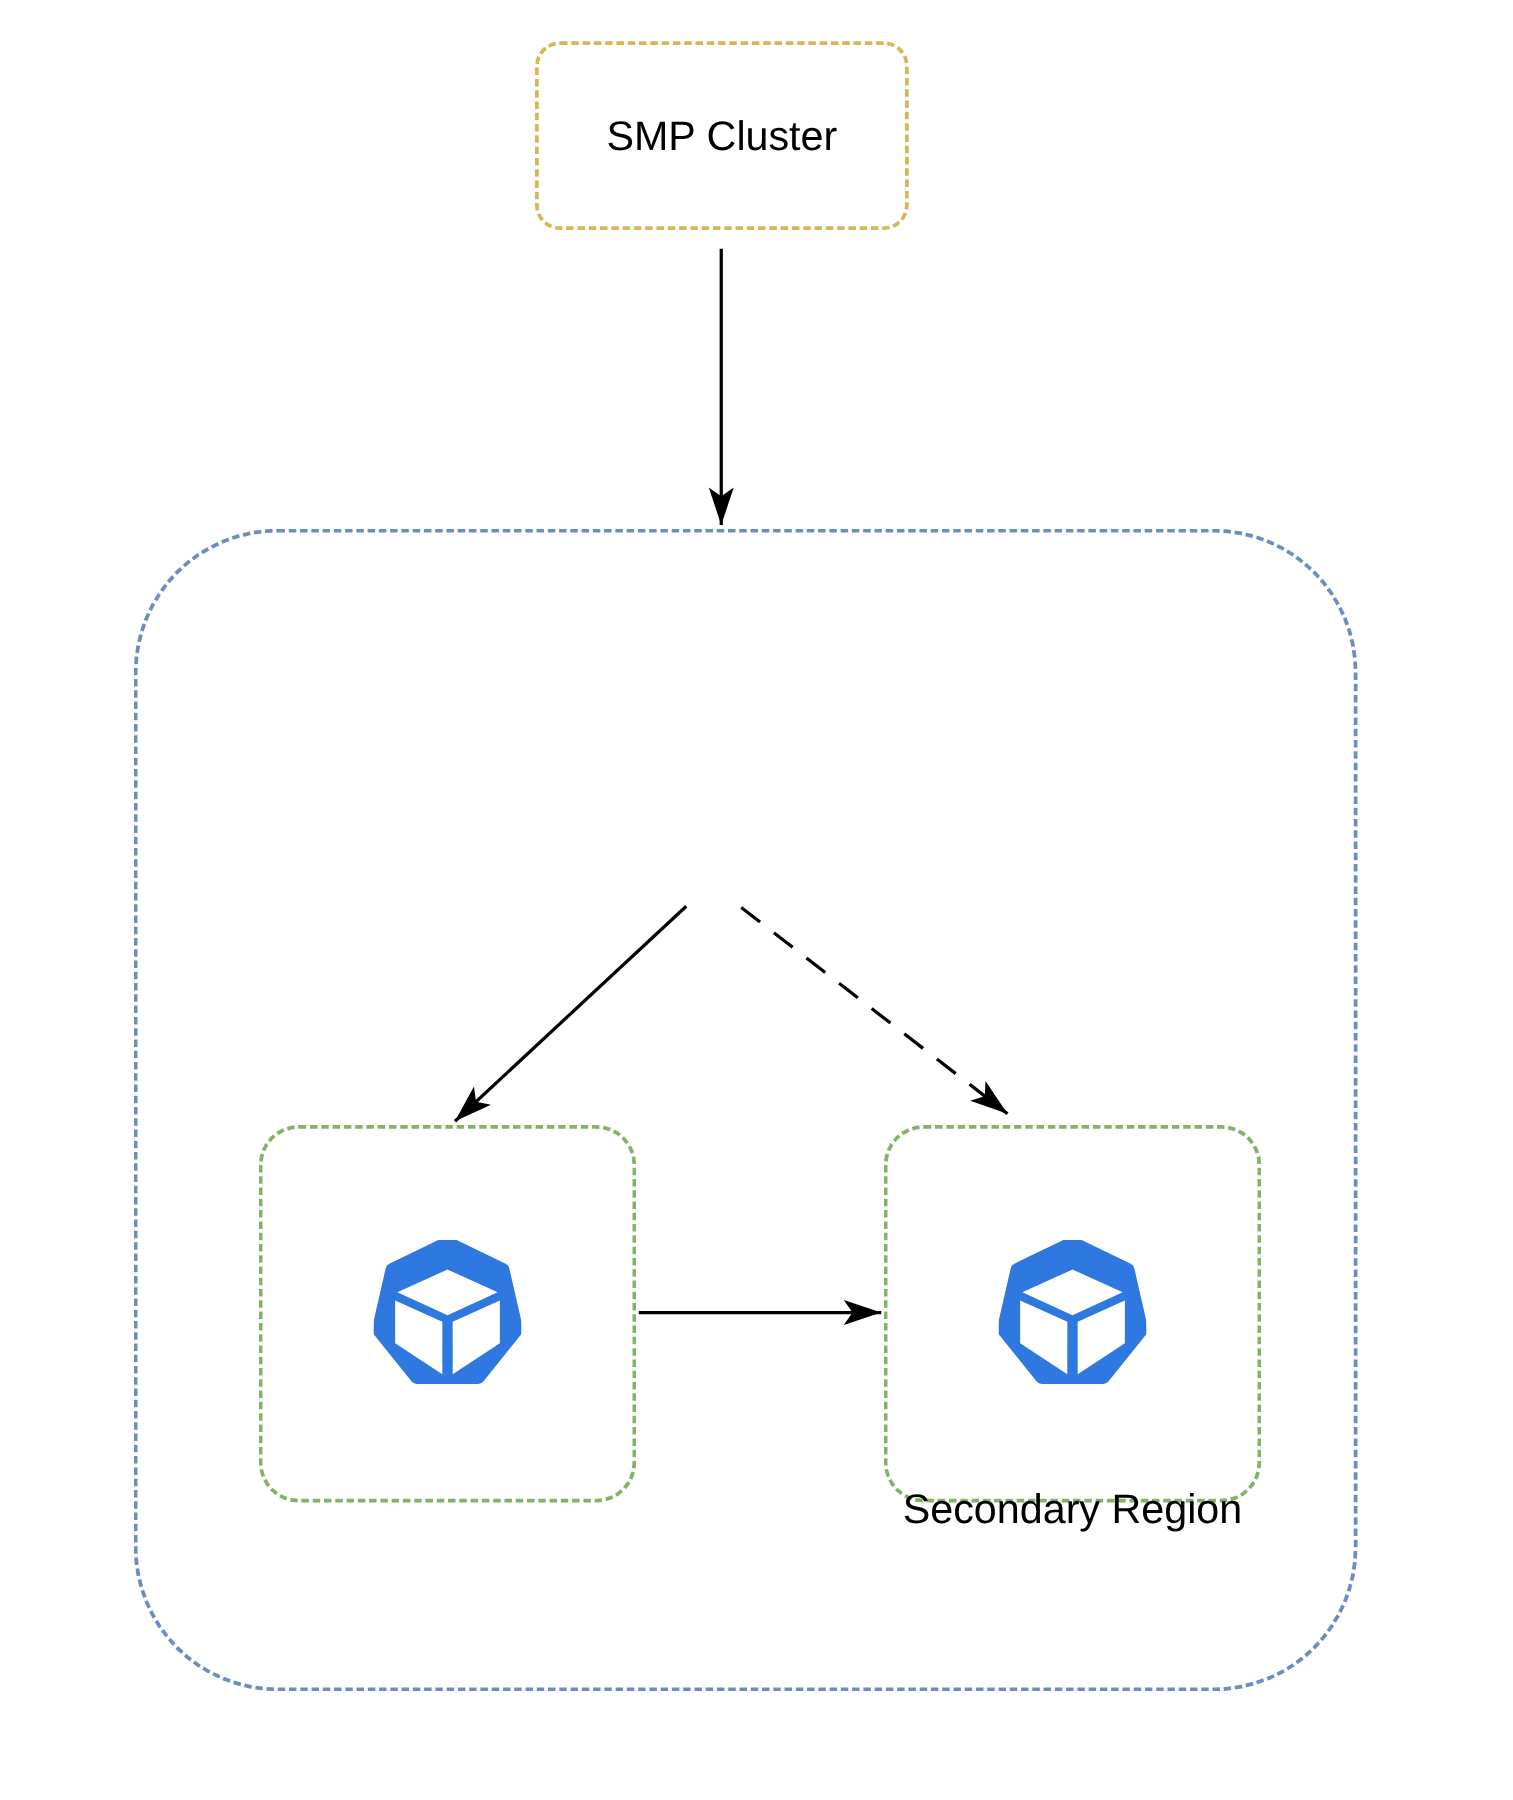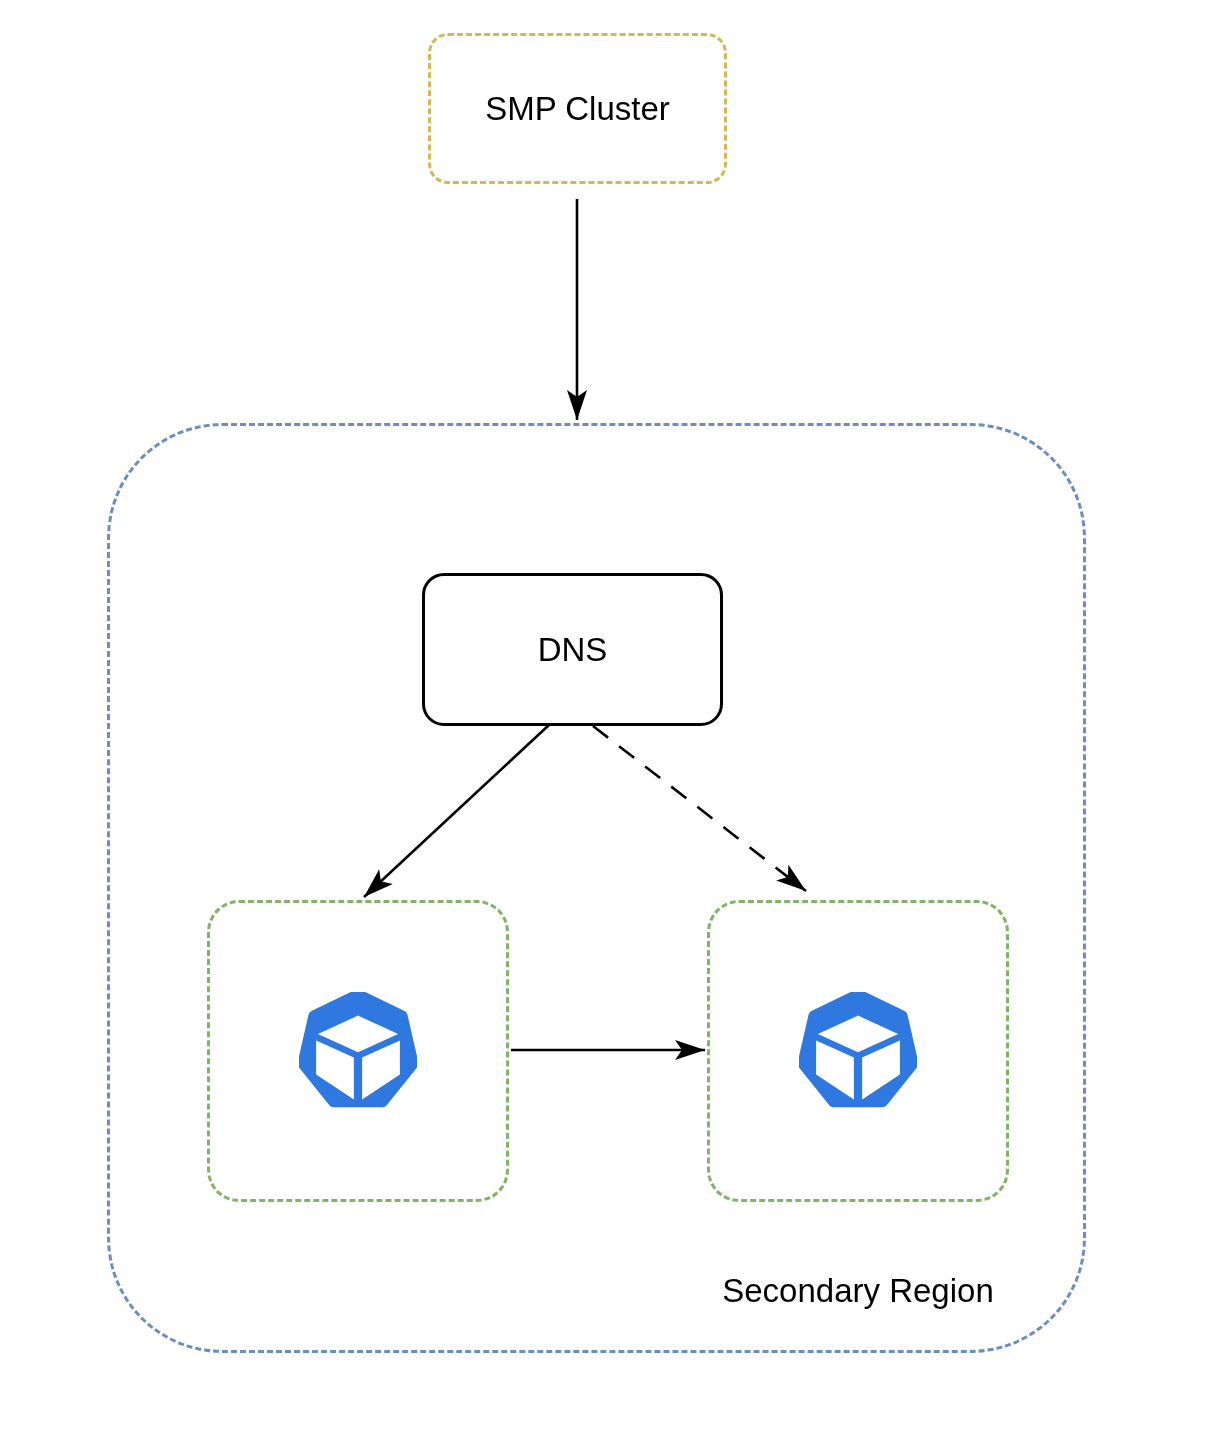--- a/index.html
+++ b/index.html
@@ -48,21 +48,21 @@
 
   .region-label {
     position: absolute;
     width: 302px;
     text-align: center;
     font-size: 33px;
     color: #000000;
     white-space: nowrap;
   }
   .region-label-primary   { left: 207px; top: 1216px; }
-  .region-label-secondary { left: 707px; top: 1272px; }
+  .region-label-secondary { left: 707px; top: 1188px; }
 
   .workload-icon { width: 118px; height: 118px; display: block; }
   .hept { stroke: #2e78e0; stroke-width: 9; stroke-linejoin: round; }
 
   .edges-layer {
     position: absolute;
     left: 0; top: 0;
     width: 1210px; height: 1440px;
     pointer-events: none;
   }
@@ -71,23 +71,20 @@
 <body>
 
 <div class="canvas">
 
   <div class="node smp-box">
     <span class="node-label">SMP Cluster</span>
   </div>
 
   <div class="node cluster-container"></div>
 
-  <div class="node dns-box">
-    <span class="node-label">DNS</span>
-  </div>
 
   <div class="node region-box region-primary">
     <svg class="workload-icon" viewBox="0 0 100 100">
       <path class="hept" d="M50,2 L87.5,20.1 L96.8,60.7 L70.8,93.2 L29.2,93.2 L3.2,60.7 L12.5,20.1 Z" fill="#2e78e0"></path>
       <g fill="#ffffff">
         <path d="M50,20 L84,35.5 L50,51 L16,35.5 Z"></path>
         <path d="M14.5,41 L46.5,55.5 L46.5,91 L14.5,70 Z"></path>
         <path d="M85.5,41 L53.5,55.5 L53.5,91 L85.5,70 Z"></path>
       </g>
     </svg>

